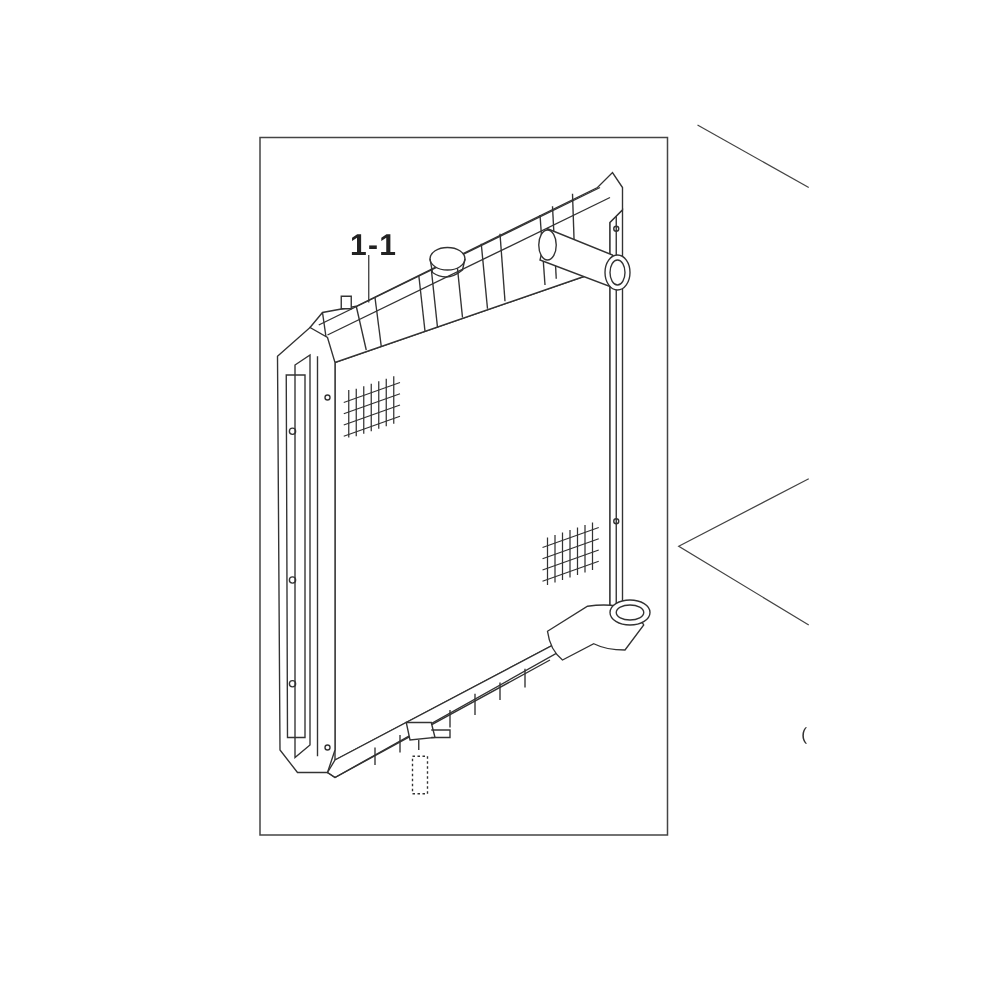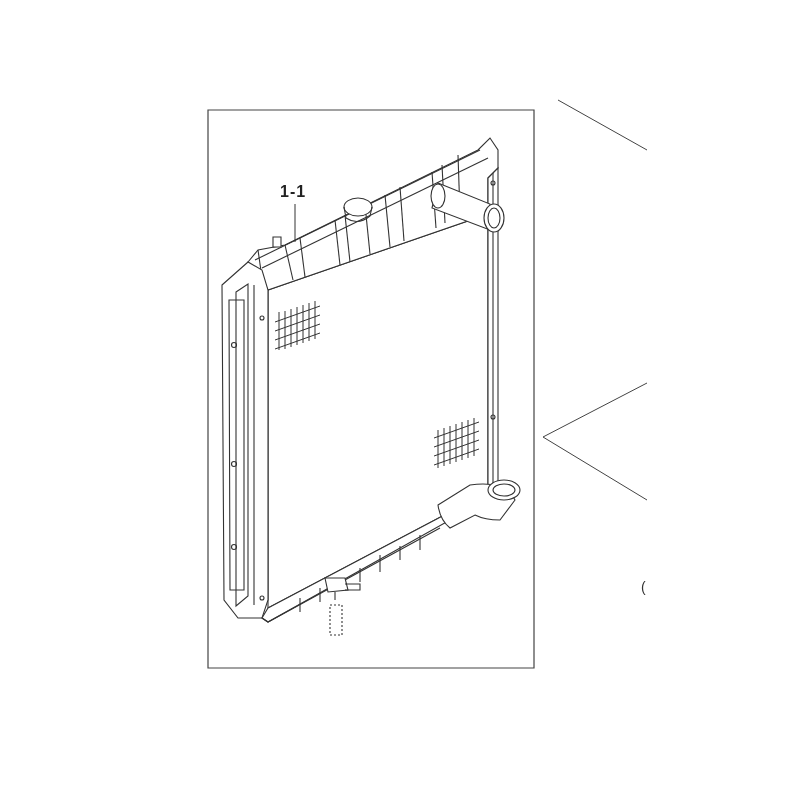--- a/index.html
+++ b/index.html
@@ -1,18 +1,18 @@
 <!DOCTYPE html>
 <html><head>
 <meta charset="utf-8">
 <style>
   html, body { margin:0; padding:0; background:#ffffff; }
   body { width:800px; height:800px; position:relative; overflow:hidden; font-family:"Liberation Sans", sans-serif; }
   #canvas { position:absolute; left:0; top:0; width:800px; height:800px; }
-  .label { position:absolute; left:280px; top:183px; font-size:16px; font-weight:bold; color:#222; letter-spacing:1px; font-family:"Liberation Sans", sans-serif; }
+  .label { position:absolute; left:280px; top:183px; font-size:24px; font-weight:bold; color:#222; letter-spacing:1px; font-family:"Liberation Sans", sans-serif; }
   .mark { position:absolute; left:641px; top:579px; font-size:14px; color:#333; font-family:"Liberation Sans", sans-serif; }
   svg line, svg path, svg rect, svg ellipse, svg circle, svg polyline, svg polygon { vector-effect: non-scaling-stroke; }
 </style>
 </head>
 <body>
 
 <div id="canvas">
 <svg width="800" height="800" viewBox="0 0 800 800" xmlns="http://www.w3.org/2000/svg">
 
   <rect x="208" y="110" width="326" height="558" fill="none" stroke="#444" stroke-width="1.2"></rect>

